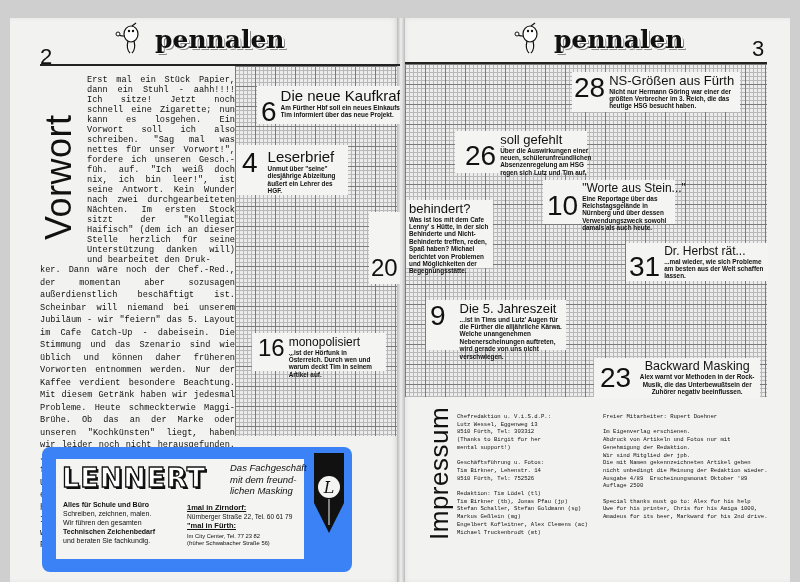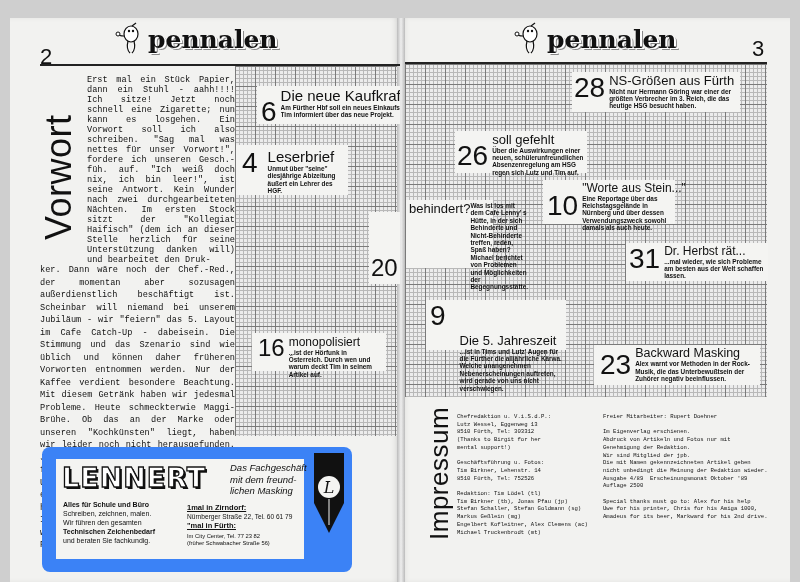--- a/index.html
+++ b/index.html
@@ -2,21 +2,21 @@
 <html><head>
 <meta charset="utf-8">
 <style>
   * { box-sizing: border-box; margin: 0; padding: 0; }
   body { width: 800px; height: 582px; background: #cfcfcf; position: relative; overflow: hidden; font-family: "Liberation Sans", sans-serif; color: #111; }
   .page { position: absolute; background: #f2f2f0; }
   .page-left { left: 10px; top: 18px; width: 390px; height: 564px; box-shadow: inset -6px 0 8px -6px #999; }
   .page-right { left: 400px; top: 18px; width: 390px; height: 564px; box-shadow: inset 6px 0 8px -6px #999; }
   .spine { position: absolute; left: 397px; top: 18px; width: 8px; height: 564px; background: linear-gradient(90deg,#bbb,#eee,#bbb); }
 
-  .logo { position: absolute; display: flex; align-items: center; gap: 4px; }
+  .logo { position: absolute; display: flex; align-items: center; gap: 11px; }
   .logo-mascot { width: 30px; height: 34px; }
   .logo-text { font-family: "DejaVu Serif", serif; font-weight: bold; font-size: 25px; letter-spacing: 0px; color: #111; text-shadow: 2px 1px 0 #fff, 3px 2px 0 #888; }
   .pagenum { position: absolute; font-size: 22px; font-family: "Liberation Sans", sans-serif; }
   .rule { position: absolute; height: 2px; background: #222; }
 
   .grid { position: absolute;
     background-color: #ececec;
     background-image:
       linear-gradient(#7a7a7a 1px, transparent 1px),
       linear-gradient(90deg, #7a7a7a 1px, transparent 1px),
@@ -150,58 +150,58 @@
 <div class="grid" style="left:405px; top:64px; width:362px; height:333px;"></div>
 
 <div class="box" style="left:572px; top:72px; width:168px; height:40px; padding:2px 0 0 2px;">
   <span class="num">28</span>
   <div>
     <div class="title" style="font-size:13px;">NS-Größen aus Fürth</div>
     <div class="desc" style="width:133px;">Nicht nur Hermann Göring war einer der größten Verbrecher im 3. Reich, die das heutige HSG besucht haben.</div>
   </div>
 </div>
 
-<div class="box" style="left:455px; top:131px; width:132px; height:42px; padding:2px 0 0 2px;">
+<div class="box" style="left:455px; top:131px; width:132px; height:42px; padding:2px 0 0 10px;">
   <span class="num" style="margin-top:9px;">26</span>
   <div>
     <div class="title" style="font-size:13px;">soll gefehlt</div>
     <div class="desc" style="width:96px;">Über die Auswirkungen einer neuen, schülerunfreundlichen Absenzenregelung am HSG regen sich Lutz und Tim auf.</div>
   </div>
 </div>
 
-<div class="box" style="left:406px; top:200px; width:87px; height:68px; padding:2px 0 0 3px; flex-direction:row;">
+<div class="box" style="left:406px; top:200px; width:87px; height:68px; padding:2px 0 0 3px; flex-direction:column;">
   <div class="title" style="font-size:13px;">behindert?</div>
   <div class="desc" style="width:82px;">Was ist los mit dem Cafe Lenny' s Hütte, in der sich Behinderte und Nicht-Behinderte treffen, reden, Spaß haben? Michael berichtet von Problemen und Möglichkeiten der Begegnungsstätte.</div>
 </div>
 
 <div class="box" style="left:543px; top:180px; width:132px; height:44px; padding:2px 0 0 4px;">
   <span class="num" style="margin-top:10px;">10</span>
   <div>
     <div class="title" style="font-size:12px;">"Worte aus Stein..."</div>
     <div class="desc" style="width:96px;">Eine Reportage über das Reichstagsgelände in Nürnberg und über dessen Verwendungszweck sowohl damals als auch heute.</div>
   </div>
 </div>
 
 <div class="box" style="left:626px; top:243px; width:142px; height:38px; padding:2px 0 0 3px;">
-  <span class="num" style="">31</span>
+  <span class="num" style="margin-top:8px;">31</span>
   <div>
     <div class="title" style="font-size:12px;">Dr. Herbst rät...</div>
     <div class="desc" style="width:108px;">...mal wieder, wie sich Probleme am besten aus der Welt schaffen lassen.</div>
   </div>
 </div>
 
 <div class="box" style="left:426px; top:300px; width:140px; height:50px; padding:2px 0 0 4px;">
   <span class="num" style="margin-right:14px;">9</span>
   <div>
-    <div class="title" style="font-size:13px;margin-top:32px;">Die 5. Jahreszeit</div>
+    <div class="title" style="font-size:13px;">Die 5. Jahreszeit</div>
     <div class="desc" style="width:104px;">...ist in Tims und Lutz' Augen für die Fürther die alljährliche Kärwa. Welche unangenehmen Nebenerscheinungen auftreten, wird gerade von uns nicht verschwiegen.</div>
   </div>
 </div>
 
-<div class="box" style="left:594px; top:345px; width:166px; height:40px; padding:2px 0 0 6px;">
+<div class="box" style="left:594px; top:358px; width:166px; height:40px; padding:2px 0 0 6px;text-align:center;">
   <span class="num" style="margin-top:4px;">23</span>
   <div>
     <div class="title" style="font-size:12.5px;">Backward Masking</div>
     <div class="desc" style="width:124px;">Alex warnt vor Methoden in der Rock-Musik, die das Unterbewußtsein der Zuhörer negativ beeinflussen.</div>
   </div>
 </div>
 
 <div class="vtitle" style="left:424px; top:540px; font-size:26px;">Impressum</div>
 <div class="imp-col" style="left:457px; top:413px;">Chefredaktion u. V.i.S.d.P.:
 Lutz Wessel, Eggenweg 13

